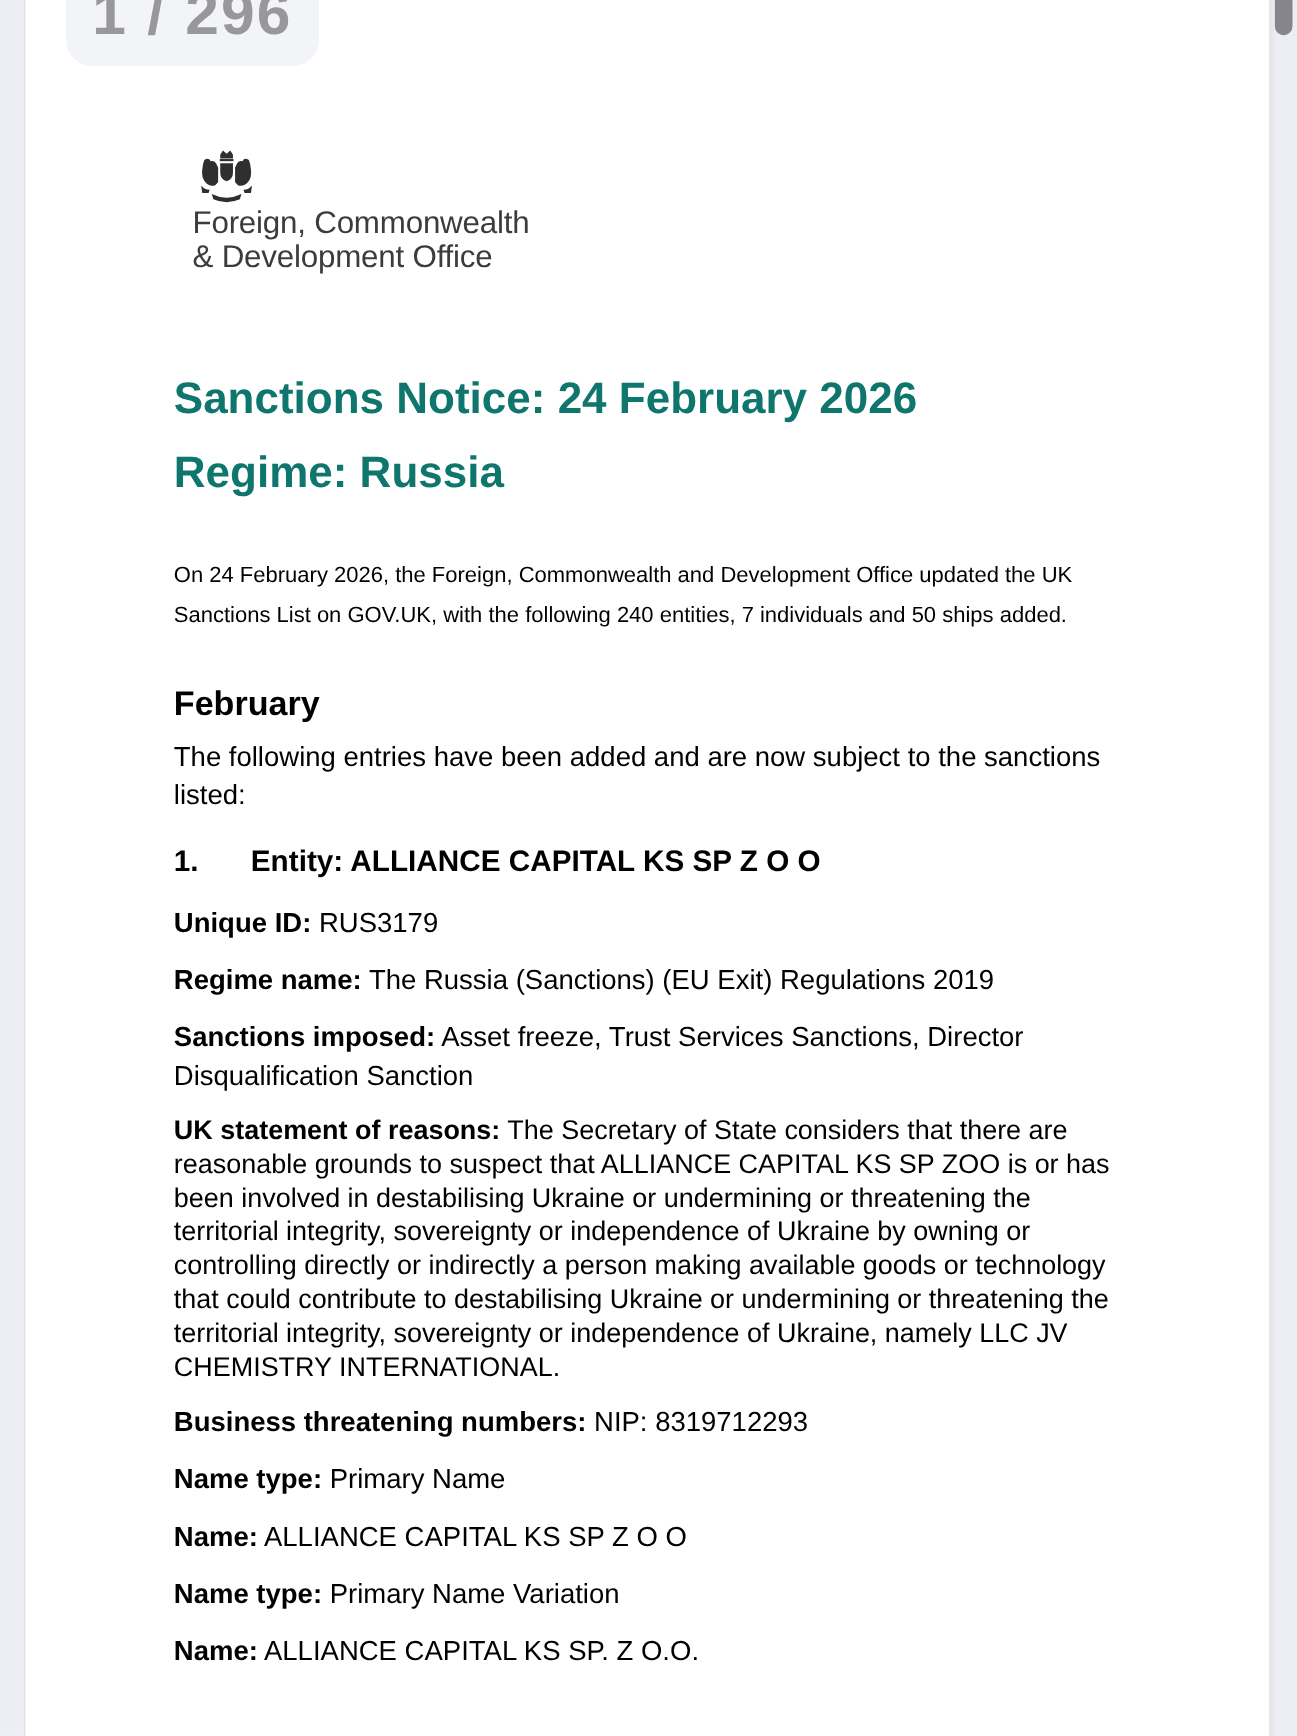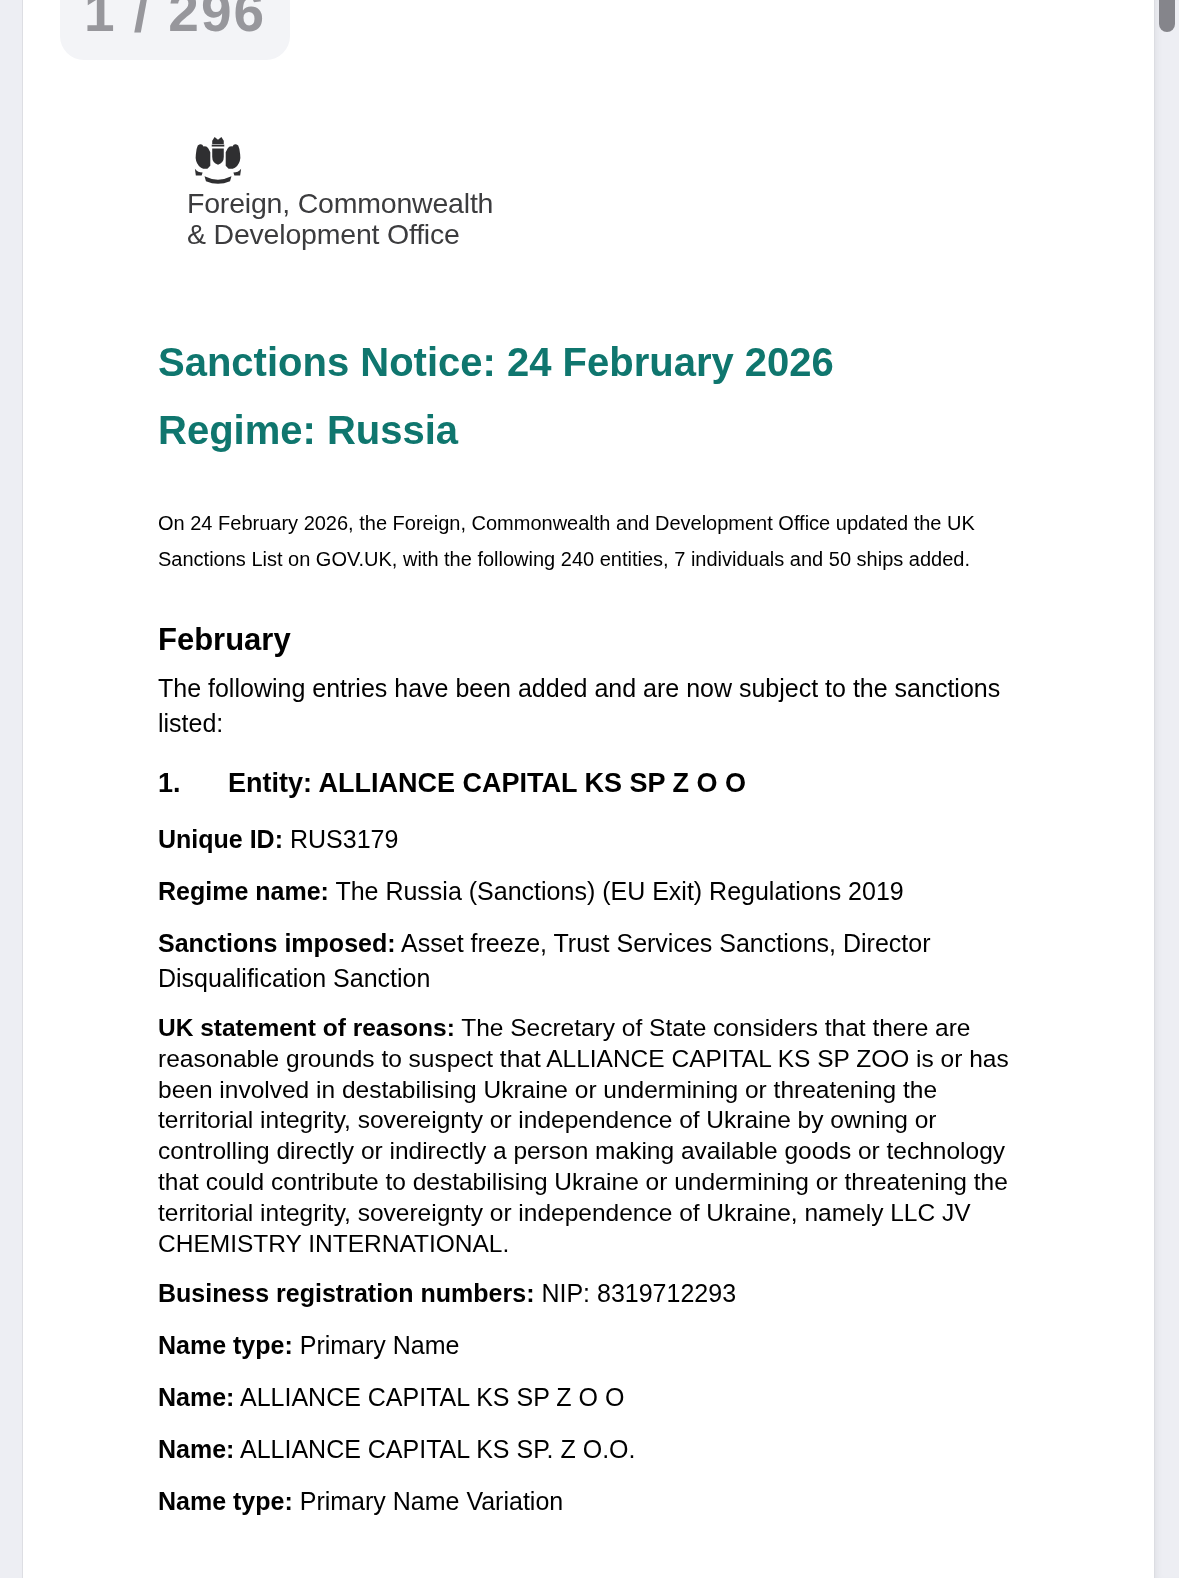--- a/index.html
+++ b/index.html
@@ -44,21 +44,21 @@
   }
 
   
   .doc {
     position: absolute; left: 158px; top: 0; width: 865px;
   }
 
   
   .logo-block {
     margin-top: 131px;
-    display: flex; align-items: flex-end; margin-left: 12px;
+    display: flex; align-items: flex-end;
   }
   .logo-bar { width: 9px; background: #23419a; flex: 0 0 9px; }
   .logo-body { padding-left: 8px; }
   .crest { display: block; margin: 3px 0 2px 2px; }
   .logo-text {
     font-size: 28.5px; line-height: 31px; color: #3c3c3e;
     letter-spacing: -0.2px;
   }
 
   
@@ -139,20 +139,20 @@
   <div class="entity-heading">
     <span class="entity-num">1.</span>
     <span>Entity: ALLIANCE CAPITAL KS SP Z O O</span>
   </div>
 
   <div class="fields">
       <p class="field"><b>Unique ID:</b><span> RUS3179</span></p>
       <p class="field"><b>Regime name:</b><span> The Russia (Sanctions) (EU Exit) Regulations 2019</span></p>
       <p class="field"><b>Sanctions imposed:</b><span> Asset freeze, Trust Services Sanctions, Director Disqualification Sanction</span></p>
       <p class="field field-long"><b>UK statement of reasons:</b><span> The Secretary of State considers that there are reasonable grounds to suspect that ALLIANCE CAPITAL KS SP ZOO is or has been involved in destabilising Ukraine or undermining or threatening the territorial integrity, sovereignty or independence of Ukraine by owning or controlling directly or indirectly a person making available goods or technology that could contribute to destabilising Ukraine or undermining or threatening the territorial integrity, sovereignty or independence of Ukraine, namely LLC JV CHEMISTRY INTERNATIONAL.</span></p>
-      <p class="field"><b>Business registration numbers:</b><span> NIP: 8319712293</span></p>
+      <p class="field"><b>Business threatening numbers:</b><span> NIP: 8319712293</span></p>
       <p class="field"><b>Name type:</b><span> Primary Name</span></p>
       <p class="field"><b>Name:</b><span> ALLIANCE CAPITAL KS SP Z O O</span></p>
+      <p class="field"><b>Name type:</b><span> Primary Name Variation</span></p>
       <p class="field"><b>Name:</b><span> ALLIANCE CAPITAL KS SP. Z O.O.</span></p>
-      <p class="field"><b>Name type:</b><span> Primary Name Variation</span></p>
     </div>
 
 </div>
 
 </body></html>

